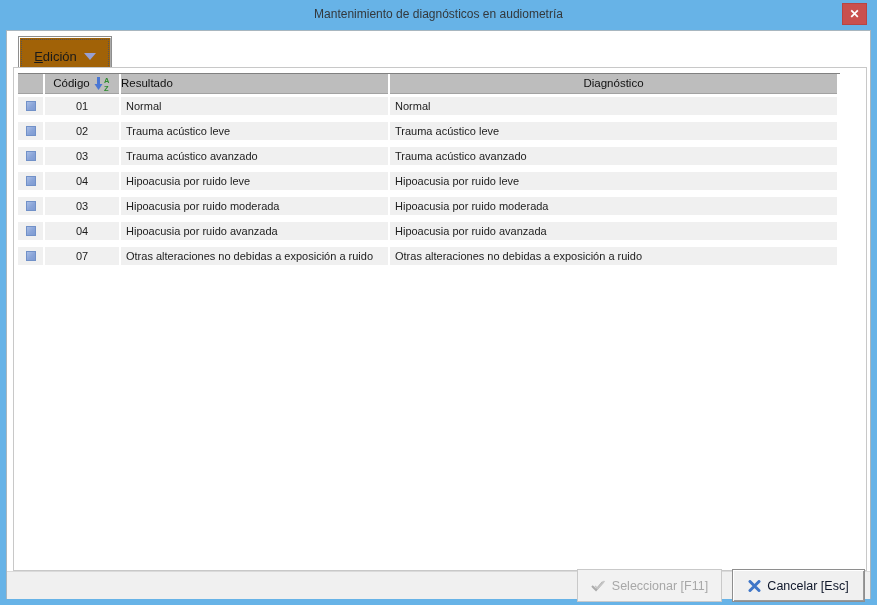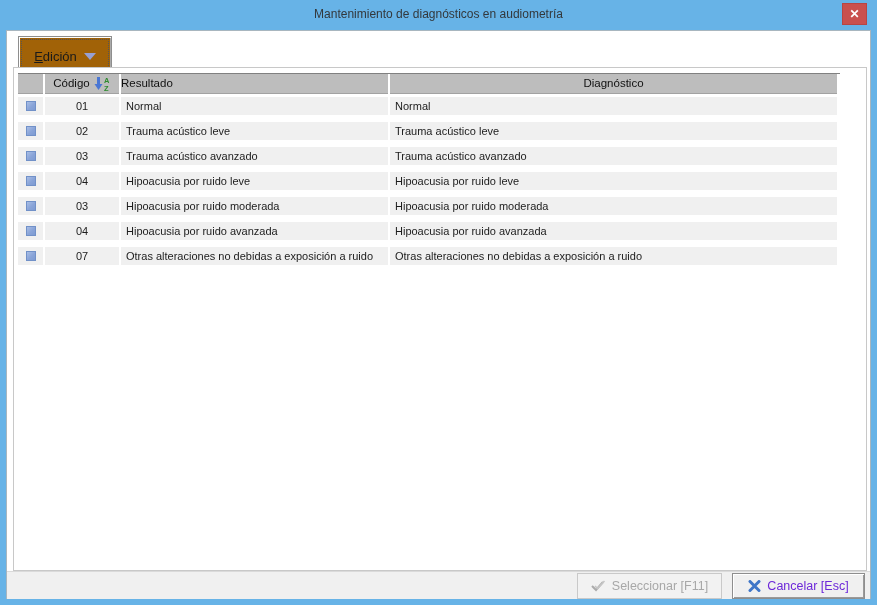--- a/index.html
+++ b/index.html
@@ -116,36 +116,36 @@
   
   .footer {
     position: absolute; left: 0; top: 540px;
     width: 863px; height: 28px;
     background: #F0F0F0;
     border-top: 1px solid #DADADA;
     display: flex; align-items: center; justify-content: flex-end;
     gap: 10px; padding-right: 5px;
   }
   .btn {
-    height: 26px;
+    height: 33px;
     display: flex; align-items: center; justify-content: center; gap: 6px;
     font-size: 12.5px;
   }
   .btn-seleccionar {
     width: 145px;
     background: #F2F2F2;
     border: 1px solid #C9C9C9;
     color: #A8A8A8;
   }
   .btn-cancelar {
     width: 133px;
     background: #F0F0F0;
     border: 1px solid #8E8E8E;
     box-shadow: inset 1px 1px 0 #FFFFFF, inset -1px -1px 0 #9A9A9A;
-    color: #6d28d9;
+    color: #0f172a;
     cursor: pointer;
   }
   .btn .icon { display: inline-flex; align-items: center; }
 </style>
 </head>
 <body>
 
 <div class="window">
 
   <div class="titlebar">

